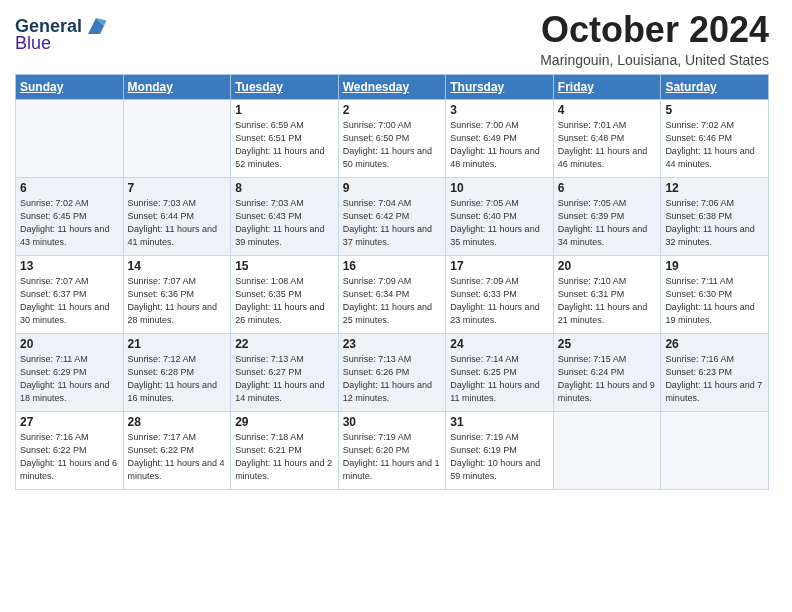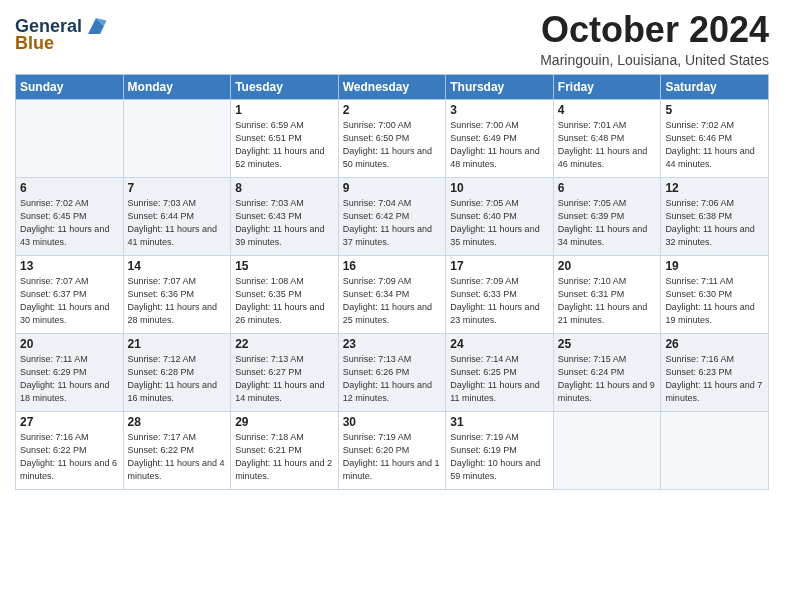--- a/index.html
+++ b/index.html
@@ -58,20 +58,21 @@
       table-layout: fixed;
     }
     .calendar th {
       background: #3a7abf;
       color: #fff;
       font-size: 12px;
       font-weight: bold;
       padding: 5px 4px;
       text-align: left;
       border: 1px solid #aac4e0;
+      text-decoration: underline;
     }
     .calendar td {
       vertical-align: top;
       border: 1px solid #c8d8e8;
       padding: 3px 4px;
       font-size: 9.5px;
       color: #222;
       background: #fff;
       height: 78px;
       width: 113px;
@@ -102,21 +103,21 @@
   <div class="header">
     <div class="logo">
       <div>
         <div style="display:flex;align-items:center;">
           <span class="logo-text">General</span>
           <svg class="logo-icon" viewBox="0 0 30 30" xmlns="http://www.w3.org/2000/svg">
             <polygon points="5,25 15,5 25,15 20,25" fill="#3a7abf"></polygon>
             <polygon points="15,5 28,8 25,15" fill="#5aa0d8"></polygon>
           </svg>
         </div>
-        <div class="logo-text" style="color:#a16207;font-size:18px;font-weight:bold;margin-top:-4px;">Blue</div>
+        <div class="logo-text" style="color:#4c1d95;font-size:18px;font-weight:normal;margin-top:-4px;">Blue</div>
       </div>
     </div>
     <div class="title-block">
       <div class="month-title">October 2024</div>
       <div class="location">Maringouin, Louisiana, United States</div>
     </div>
   </div>
 
   <table class="calendar">
     <thead>

